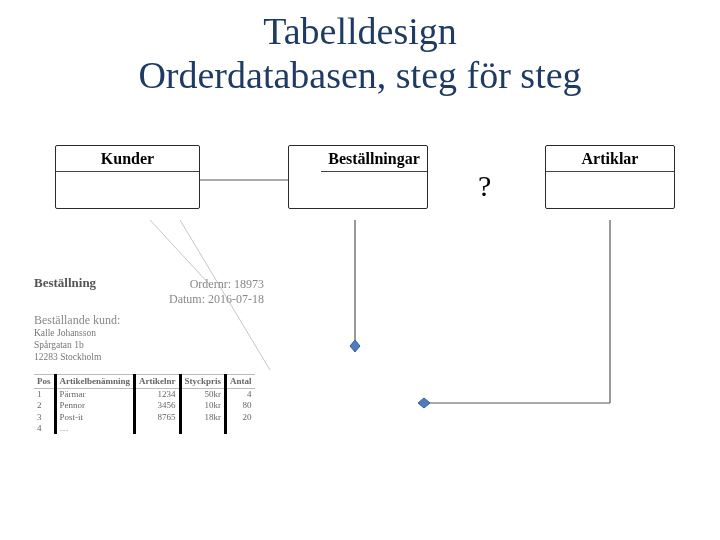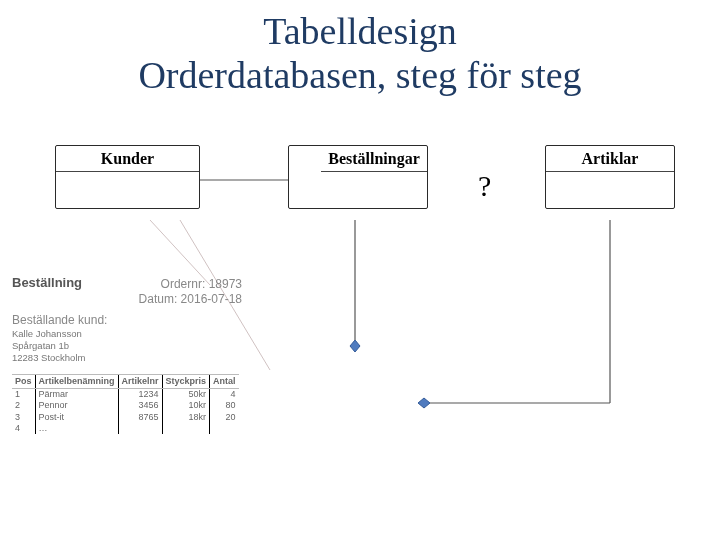--- a/index.html
+++ b/index.html
@@ -50,24 +50,24 @@
   }
   .question {
     position: absolute;
     font-family: Georgia, serif;
     font-size: 30px;
     color: #000;
   }
   
   .sample {
     position: absolute;
-    left: 12px;
+    left: 34px;
     top: 150px;
     width: 230px;
-    font-family: Liberation Sans, sans-serif;
+    font-family: Liberation Serif, serif;
     color: #777;
     font-size: 9.5px;
     line-height: 1.25;
   }
   .sample .order-title {
     font-weight: bold;
     font-size: 13px;
     color: #555;
   }
   .sample .meta {
@@ -96,21 +96,21 @@
     border-bottom: 1px solid #bbb;
     font-weight: bold;
     text-align: left;
     padding: 1px 3px;
     color: #666;
   }
   .sample th.r, .sample td.r { text-align: right; }
   .sample td {
     padding: 0 3px;
   }
-  .sample td.sep, .sample th.sep { border-left: 1px solid #000000; margin-top: 8px; }
+  .sample td.sep, .sample th.sep { border-left: 3px solid #000000; margin-top: 8px; }
   svg.connectors {
     position: absolute;
     left: 0;
     top: 0;
     width: 720px;
     height: 415px;
     pointer-events: none;
   }
   .diamond {
     fill: #4f7bbf;

